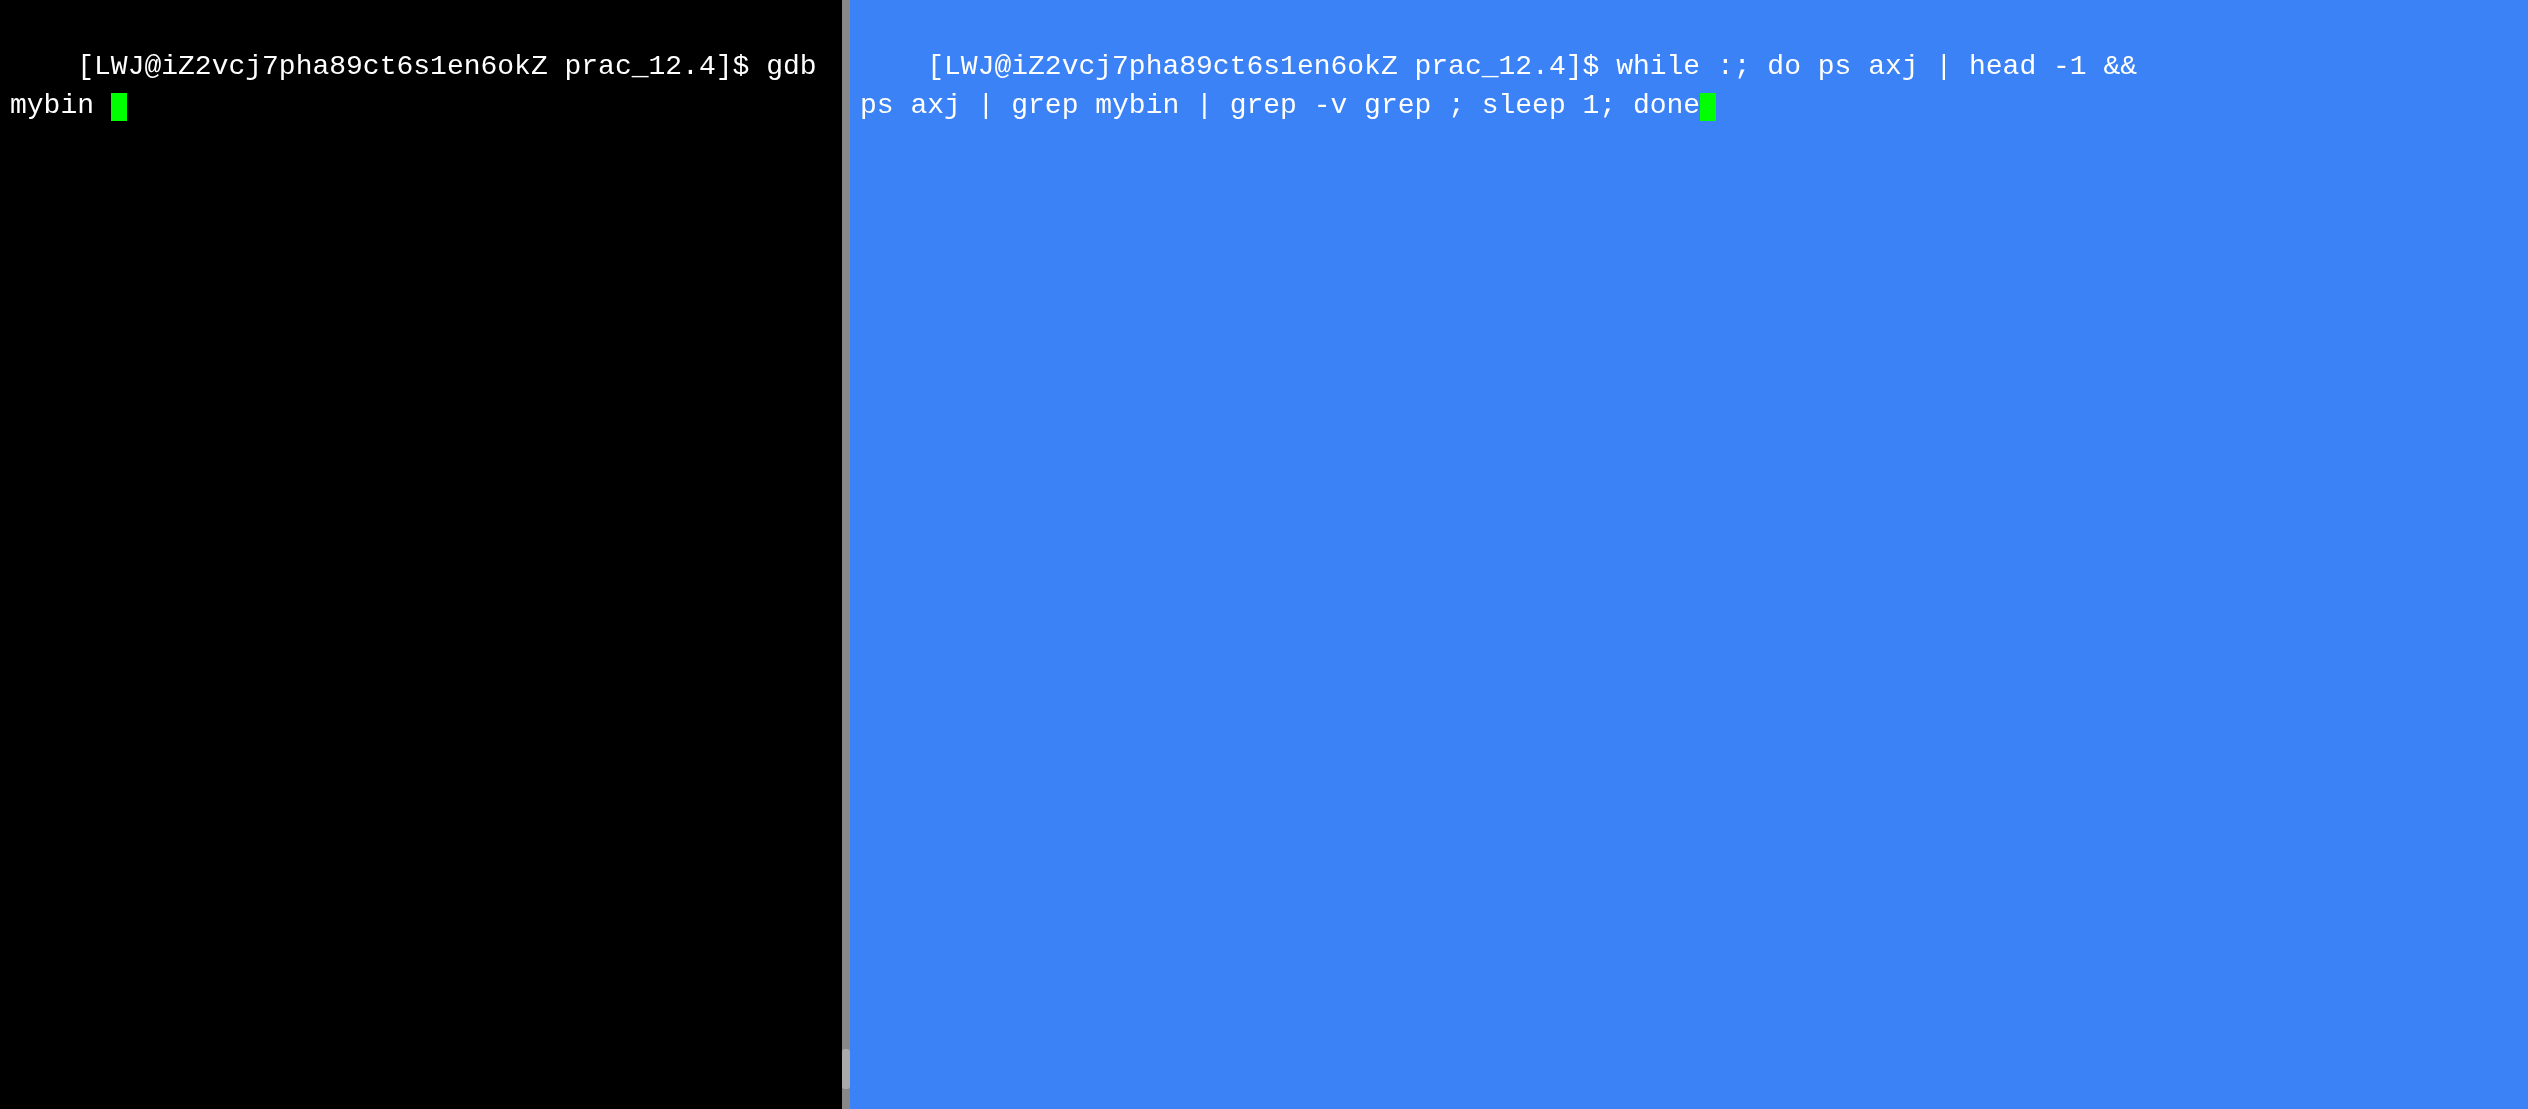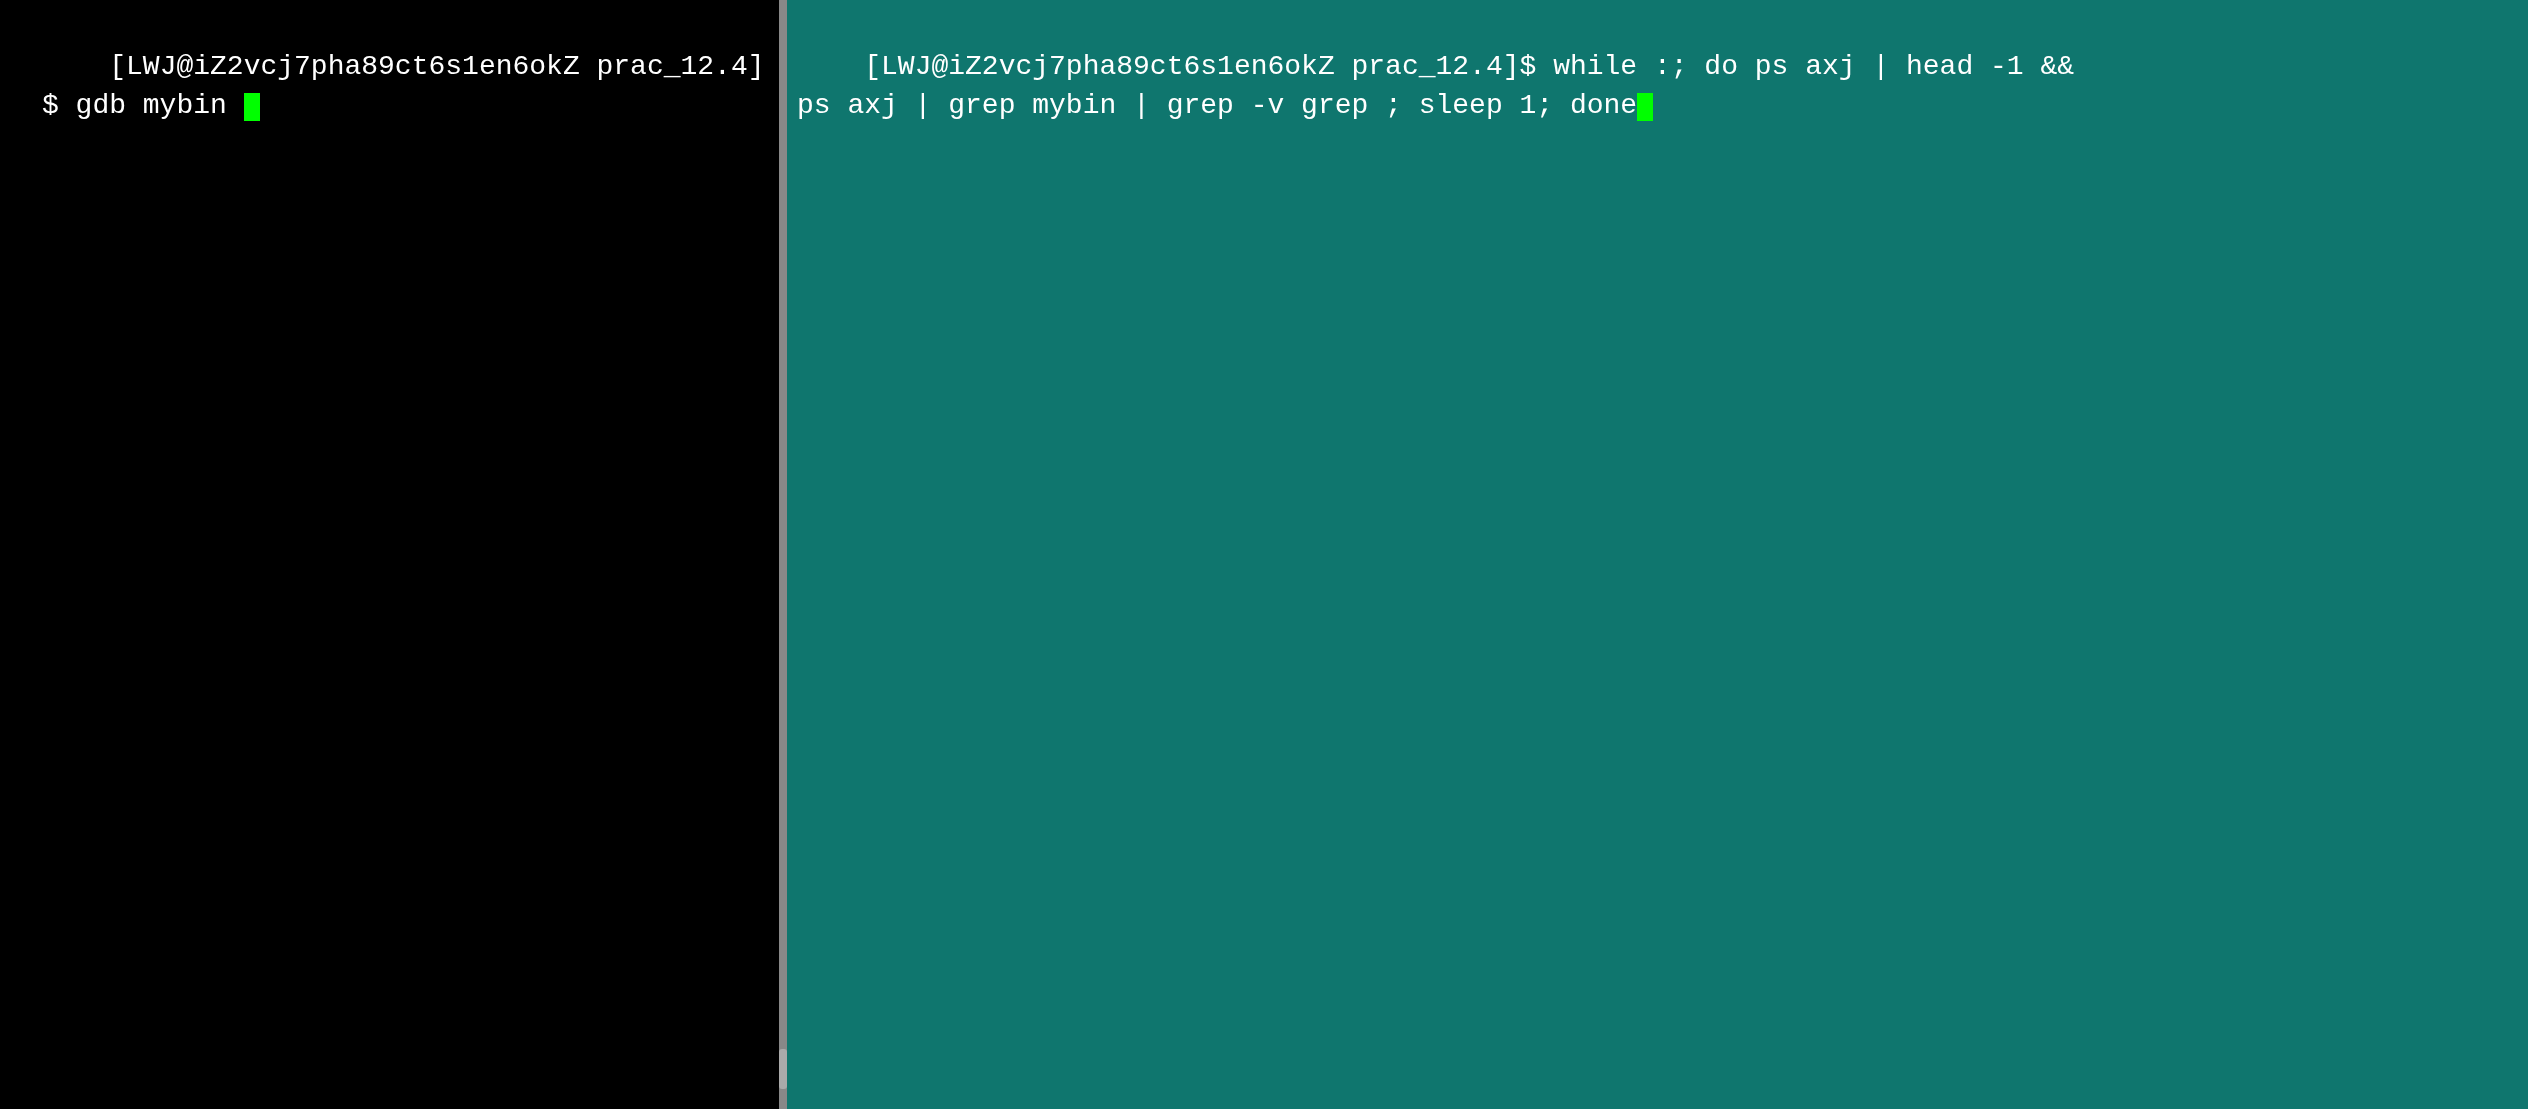--- a/index.html
+++ b/index.html
@@ -19,23 +19,22 @@
 
     .terminal-pane {
       background-color: #000000;
       height: 100%;
       overflow: hidden;
       position: relative;
       padding: 8px 10px;
     }
 
     .terminal-pane-left {
-      width: 747px;
+      width: 842px;
       flex-shrink: 0;
-      margin-left: 32px;
     }
 
     .terminal-divider {
       width: 8px;
       background-color: #888888;
       flex-shrink: 0;
       position: relative;
       cursor: col-resize;
       display: flex;
       align-items: flex-end;
@@ -47,21 +46,21 @@
       width: 8px;
       height: 40px;
       background-color: #aaaaaa;
       border-radius: 3px;
       position: absolute;
       bottom: 20px;
     }
 
     .terminal-pane-right {
       flex: 1;
-      background-color: #0f766e;
+      background-color: #3b82f6;
     }
 
     .terminal-text {
       font-family: 'Courier New', Courier, monospace;
       font-size: 28px;
       line-height: 1.4;
       color: #ffffff;
       white-space: pre-wrap;
       word-break: break-all;
     }

